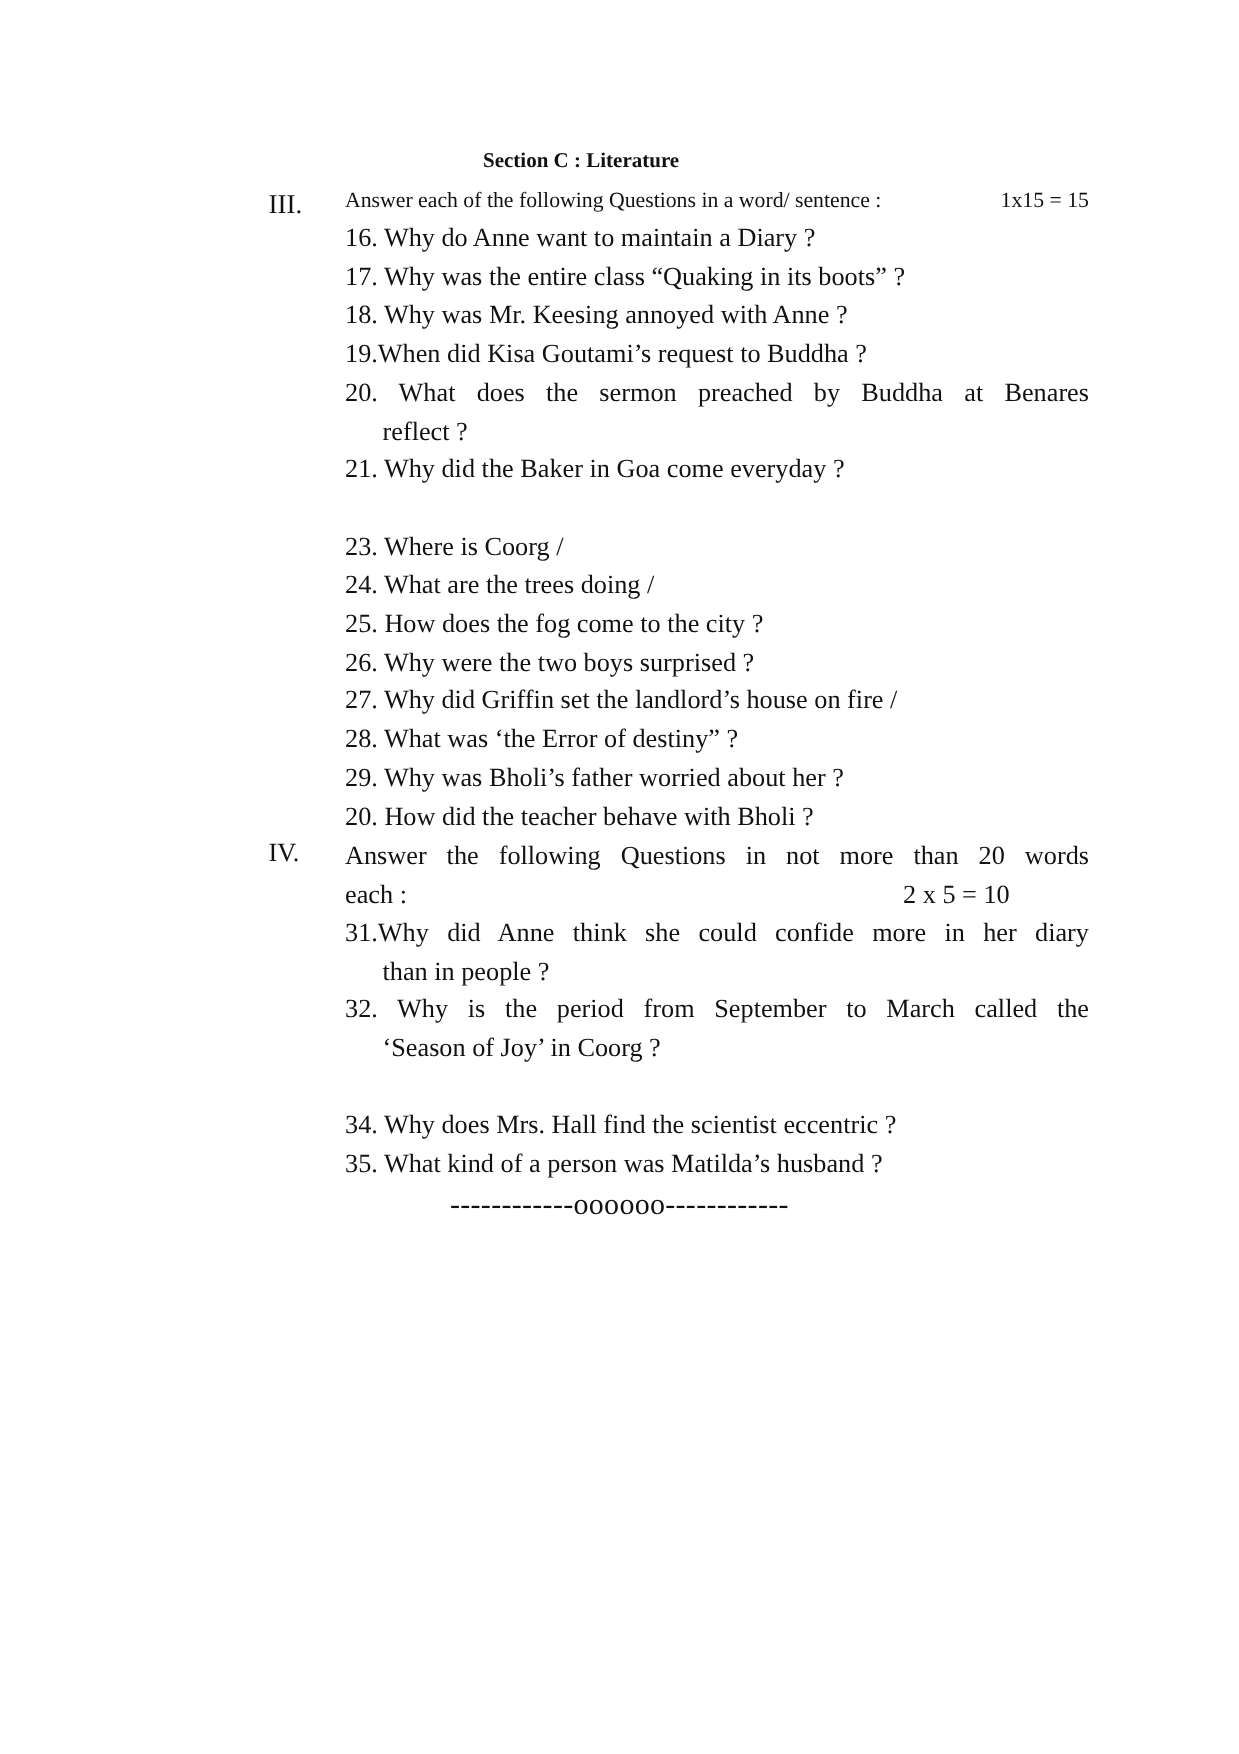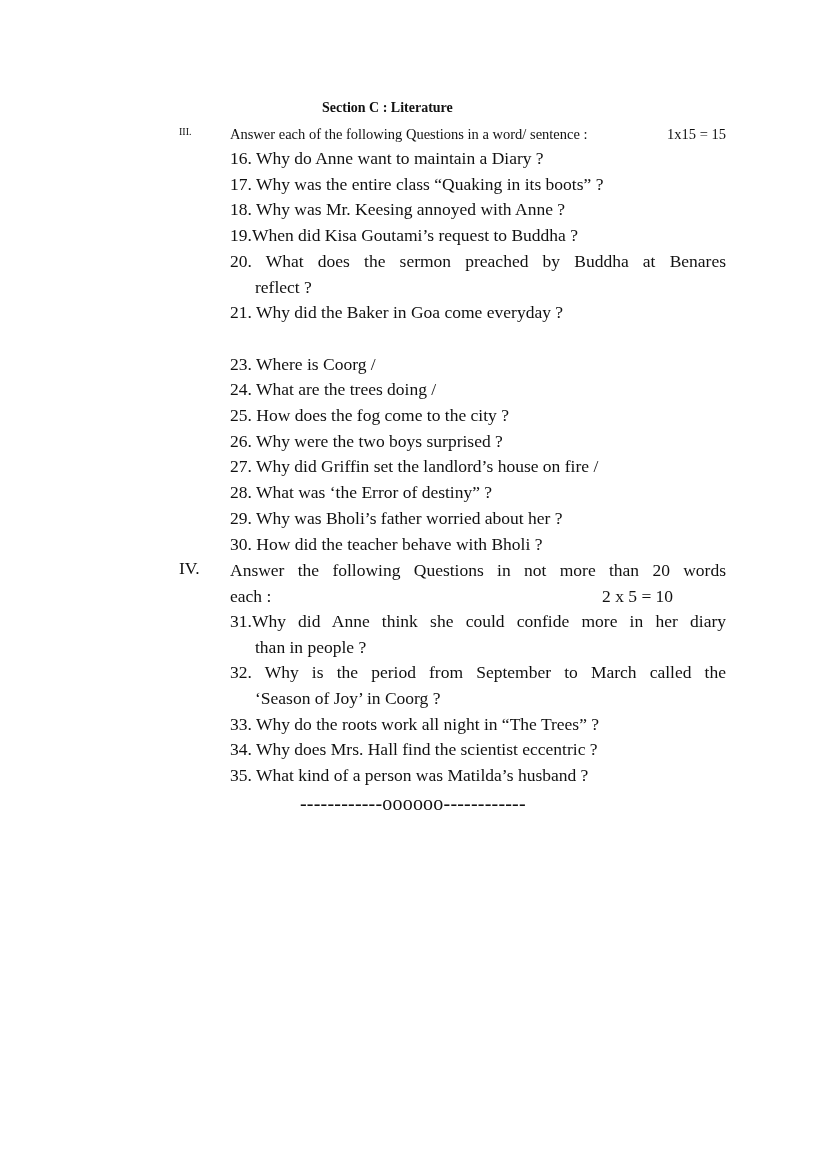--- a/index.html
+++ b/index.html
@@ -41,21 +41,21 @@
       gap: 33px;
     }
     .instr-small {
       font-size: 14.5px;
       top: 126px;
       height: 20px;
       display: flex;
       justify-content: space-between;
     }
     .roman-small {
-      font-size: 10px;
+      font-size: 18px;
       top: 126px;
     }
     .q {
       position: absolute;
       left: 230px;
       width: 496px;
       font-size: 17.5px;
       line-height: 25.7px;
       white-space: nowrap;
     }
@@ -122,37 +122,36 @@
     <span class="cont">reflect ?</span>
   </div>
   <div class="q" style="top:300px">21. Why did the Baker in Goa come everyday ?</div>
   <div class="q" style="top:352px">23. Where is Coorg /</div>
   <div class="q" style="top:377px">24. What are the trees doing /</div>
   <div class="q" style="top:403px">25. How does the fog come to the city ?</div>
   <div class="q" style="top:429px">26. Why were the two boys surprised ?</div>
   <div class="q" style="top:454px">27. Why did Griffin set the landlord’s house on fire /</div>
   <div class="q" style="top:480px">28. What was ‘the Error of destiny” ?</div>
   <div class="q" style="top:506px">29. Why was Bholi’s father worried about her ?</div>
-  <div class="q" style="top:532px">30.  How did the teacher behave with Bholi ?</div>
+  <div class="q" style="top:532px">20.  How did the teacher behave with Bholi ?</div>
 
   <div class="roman roman-large">IV.</div>
   <div class="instr instr-large">
     <span class="line1">Answer the following Questions in not more than 20 words</span>
     <span class="line2">
       <span>each  :</span>
       <span class="marks">2 x 5 = 10</span>
     </span>
   </div>
 
   <div class="q" style="top:609px">
     <span class="first">31.Why did Anne think she could confide more in her diary</span>
     <span class="cont">than in people ?</span>
   </div>
   <div class="q" style="top:660px">
     <span class="first">32. Why is the period from September to March called the</span>
     <span class="cont">‘Season of Joy’ in Coorg ?</span>
   </div>
-  <div class="q" style="top:712px">33. Why do the roots work all night in “The  Trees” ?</div>
   <div class="q" style="top:737px">34. Why does Mrs. Hall find the scientist eccentric ?</div>
   <div class="q" style="top:763px">35. What kind of a person was Matilda’s husband ?</div>
 
   <div class="end-marker">------------oooooo------------</div>
 </div>
 
 </body></html>

